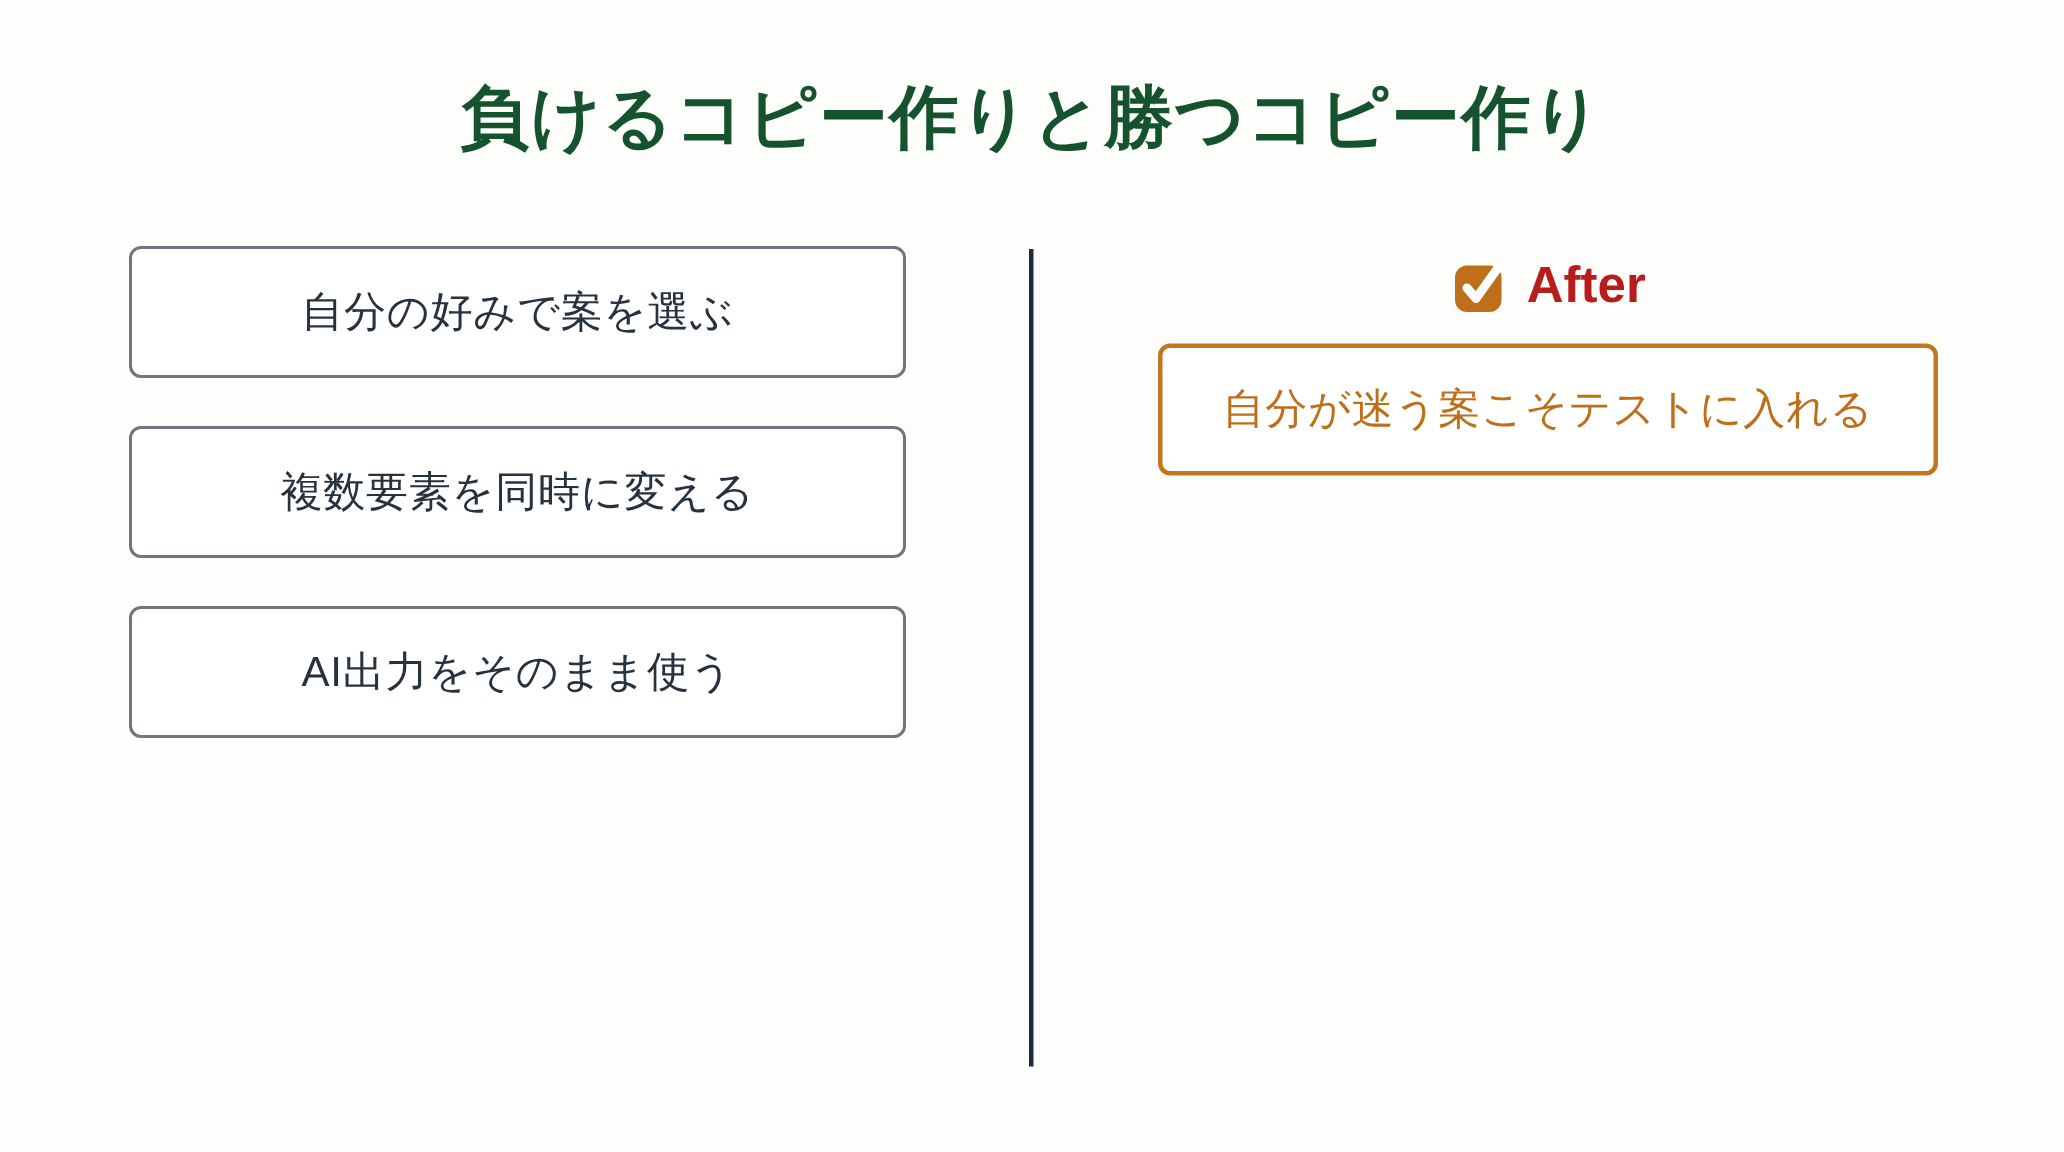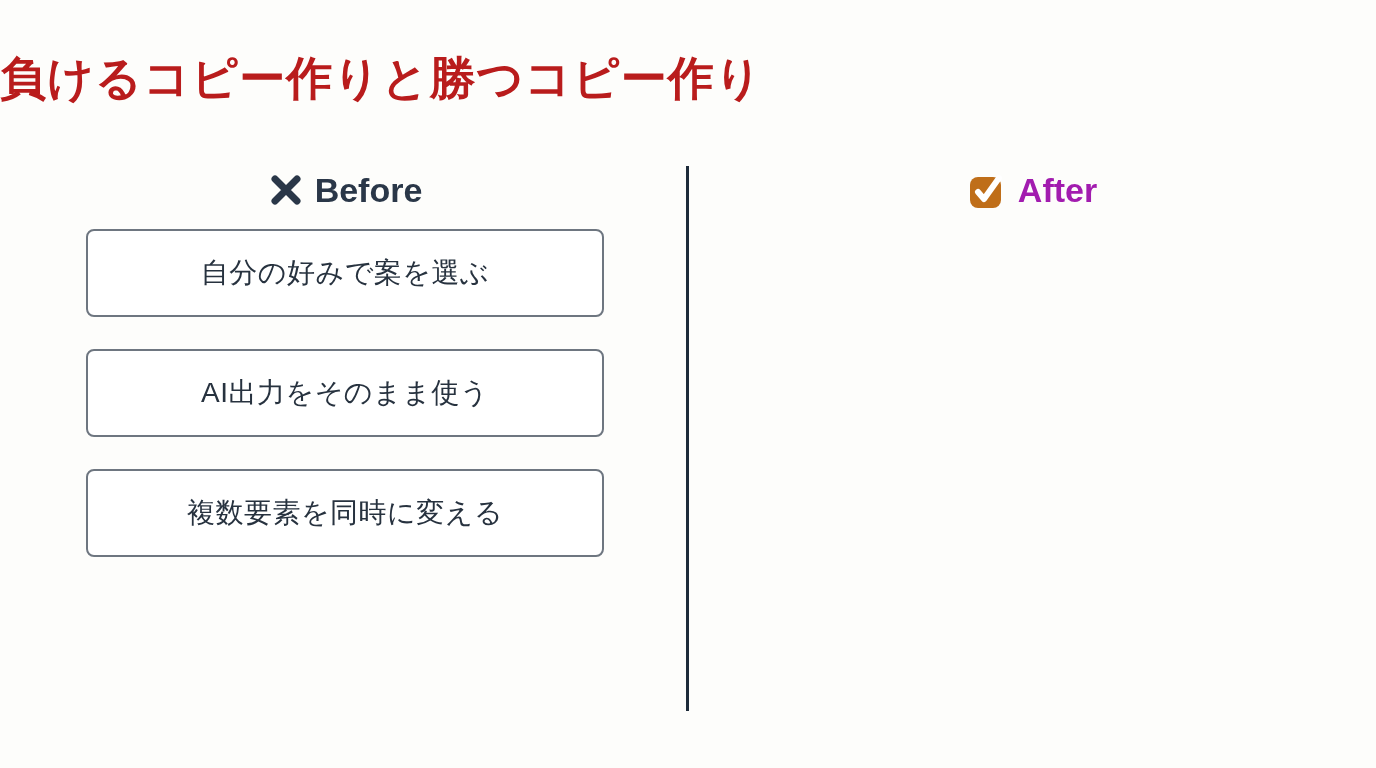--- a/index.html
+++ b/index.html
@@ -12,43 +12,44 @@
     position: relative;
     overflow: hidden;
     background: #FDFDFB;
     font-family: "Liberation Sans", sans-serif;
   }
   .title {
     position: absolute;
     top: 48px;
     left: 0;
     width: 100%;
+    text-align: center;
     font-size: 46px;
     font-weight: 700;
-    color: #b91c1c;
+    color: #14532d;
     letter-spacing: 1px;
   }
   .column {
     position: absolute;
     top: 164px;
   }
   .col-before { left: 86px;  width: 518px; }
   .col-after  { left: 772px; width: 520px; }
   .col-header {
     display: flex;
     align-items: center;
     justify-content: center;
     gap: 11px;
     height: 52px;
     margin-bottom: 13px;
     font-size: 34px;
     font-weight: 700;
   }
   .col-before .col-header { color: #2A3748; }
-  .col-after  .col-header { color: #a21caf; }
+  .col-after  .col-header { color: #b91c1c; }
   .col-header .icon {
     display: flex;
     align-items: center;
     justify-content: center;
   }
   .card {
     height: 88px;
     margin-bottom: 32px;
     border-radius: 8px;
     background: #FFFFFF;
@@ -76,44 +77,39 @@
     height: 545px;
     background: #1E2B3A;
   }
 </style>
 </head>
 <body>
 
 <div class="title">負けるコピー作りと勝つコピー作り</div>
 
 <div class="column col-before">
-  <div class="col-header">
-    <span class="icon">
-      <svg width="36" height="36" viewBox="0 0 36 36">
-        <path d="M7 7 L29 29 M29 7 L7 29" stroke="#2A3748" stroke-width="7" stroke-linecap="round" fill="none"></path>
-      </svg>
-    </span>
-    <span>Before</span>
-  </div>
   <div class="card card-before">
     <span>自分の好みで案を選ぶ</span>
   </div>
   <div class="card card-before">
-    <span>AI出力をそのまま使う</span>
+    <span>複数要素を同時に変える</span>
   </div>
   <div class="card card-before">
-    <span>複数要素を同時に変える</span>
+    <span>AI出力をそのまま使う</span>
   </div>
 </div>
 
 <div class="divider"></div>
 
 <div class="column col-after">
   <div class="col-header">
     <span class="icon">
       <svg width="40" height="40" viewBox="0 0 40 40">
         <rect x="3" y="7" width="31" height="31" rx="8" fill="#BF6E19"></rect>
         <path d="M11 22 L17 29 L32 8" stroke="#FFFFFF" stroke-width="6" fill="none" stroke-linecap="round" stroke-linejoin="round"></path>
       </svg>
     </span>
     <span>After</span>
   </div>
+  <div class="card card-after">
+    <span>自分が迷う案こそテストに入れる</span>
+  </div>
 </div>
 
 </body></html>

